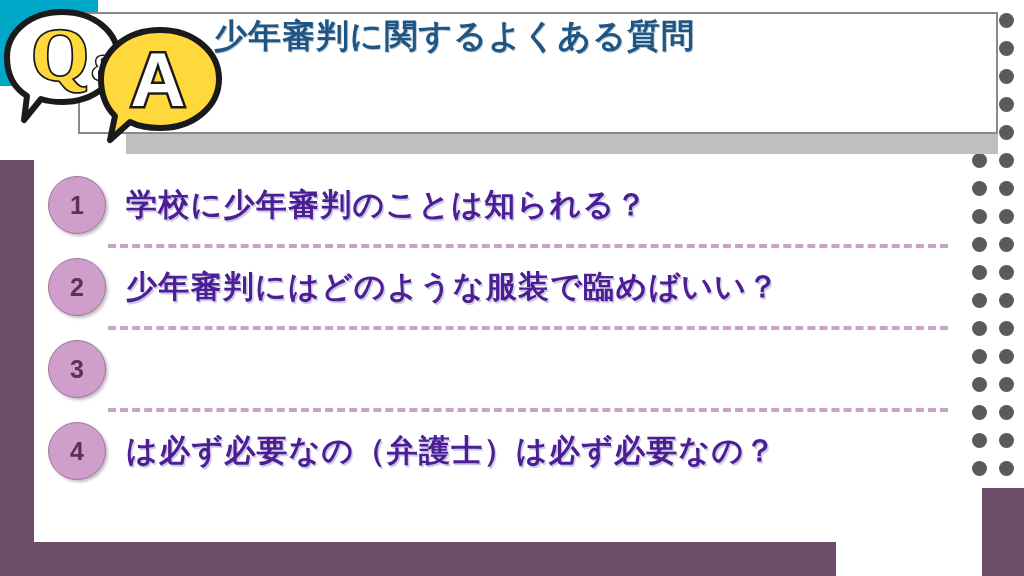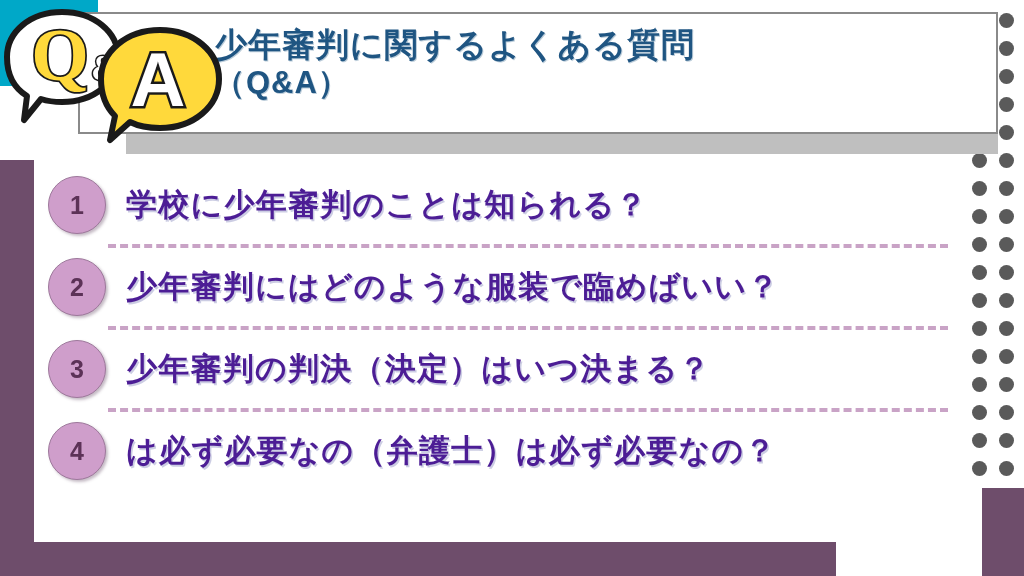--- a/index.html
+++ b/index.html
@@ -118,21 +118,21 @@
     top: 4px;
     width: 222px;
     height: 140px;
     z-index: 6;
   }
 
   
   .header-text {
     position: absolute;
     left: 214px;
-    top: 26px;
+    top: 17px;
     z-index: 5;
     color: #1f5582;
     font-weight: bold;
     letter-spacing: 0.06em;
     line-height: 1.18;
     text-shadow: 1px 1px 0 rgba(31,85,130,0.30);
   }
   .header-line1 { font-size: 33px; white-space: nowrap; }
   .header-line2 { font-size: 31px; white-space: nowrap; }
 
@@ -227,21 +227,20 @@
   <div class="frame-left"></div>
   <div class="frame-bottom"></div>
   <div class="frame-right"></div>
   <div class="content-card"></div>
 
   <div class="header-shadow"></div>
   <div class="header-box"></div>
 
   <div class="header-text">
     <div class="header-line1">少年審判に関するよくある質問</div>
-    <div class="header-line2">（Q&amp;A）</div>
   </div>
 
   <svg class="qa-logo" viewBox="0 0 222 140">
 
     <g>
       <path d="M60 8
                C 92 8 116 28 116 53
                C 116 78 92 98 60 98
                C 52 98 45 97 39 95
                L 22 116
@@ -275,21 +274,20 @@
     <div class="q-sep"></div>
 
     <div class="q-row">
       <div class="q-num">2</div>
       <div class="q-text">少年審判にはどのような服装で臨めばいい？</div>
     </div>
     <div class="q-sep"></div>
 
     <div class="q-row">
       <div class="q-num">3</div>
-      <div class="q-text">少年審判の判決（決定）はいつ決まる？</div>
     </div>
     <div class="q-sep"></div>
 
     <div class="q-row">
       <div class="q-num">4</div>
       <div class="q-text">は必ず必要なの（弁護士）は必ず必要なの？</div>
     </div>
 
   </div>
 

